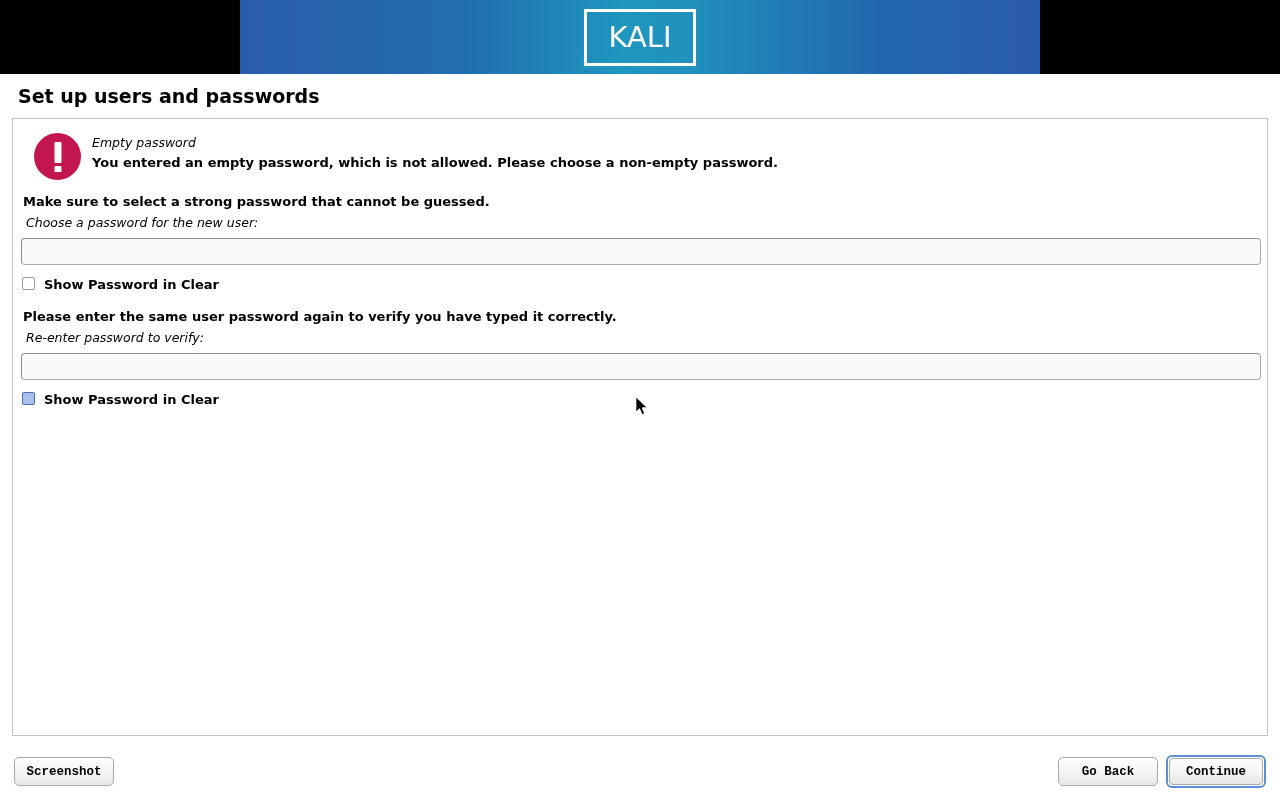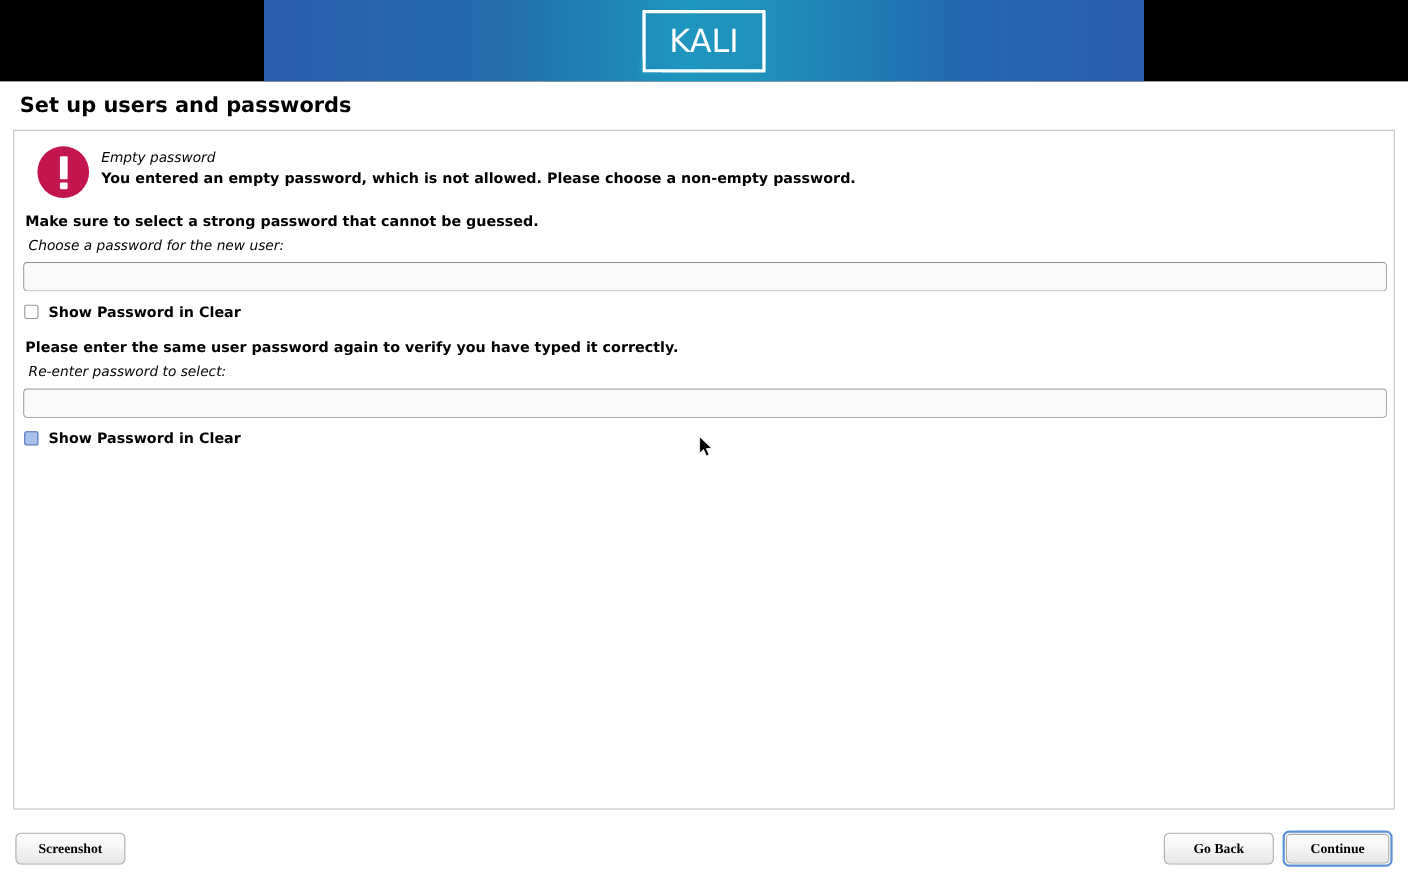--- a/index.html
+++ b/index.html
@@ -181,21 +181,21 @@
     white-space: nowrap;
   }
 
   
   .btn {
     position: absolute;
     height: 29px;
     border: 1px solid #aaaaaa;
     border-radius: 5px;
     background: linear-gradient(to bottom, #fdfdfd 0%, #f6f6f6 45%, #e6e6e6 100%);
-    font-family: Liberation Serif, serif;
+    font-family: Liberation Mono, monospace;
     font-size: 12.5px;
     font-weight: bold;
     color: #000000;
     display: flex;
     align-items: center;
     justify-content: center;
     padding: 0 12px;
     cursor: default;
   }
   #continue-focus-ring {
@@ -247,21 +247,21 @@
 
   <input class="pw-input" type="password" style="left: 8px; top: 119px; width: 1240px;" placeholder="">
 
   <div class="cb-row" style="left:9px; top:158px;">
     <div class="cb-box"></div>
     <div class="cb-label">Show Password in Clear</div>
   </div>
 
   <div class="heading-bold" style="left:10px; top:190px;">Please enter the same user password again to verify you have typed it correctly.</div>
 
-  <div class="field-label" style="left:13px; top:211px;">Re-enter password to select:</div>
+  <div class="field-label" style="left:13px; top:211px;">Re-enter password to verify:</div>
 
   <input class="pw-input" type="password" style="left: 8px; top: 234px; width: 1240px;" placeholder="">
 
   <div class="cb-row" style="left:9px; top:273px;">
     <div class="cb-box focused"></div>
     <div class="cb-label">Show Password in Clear</div>
   </div>
 
 </div>
 

